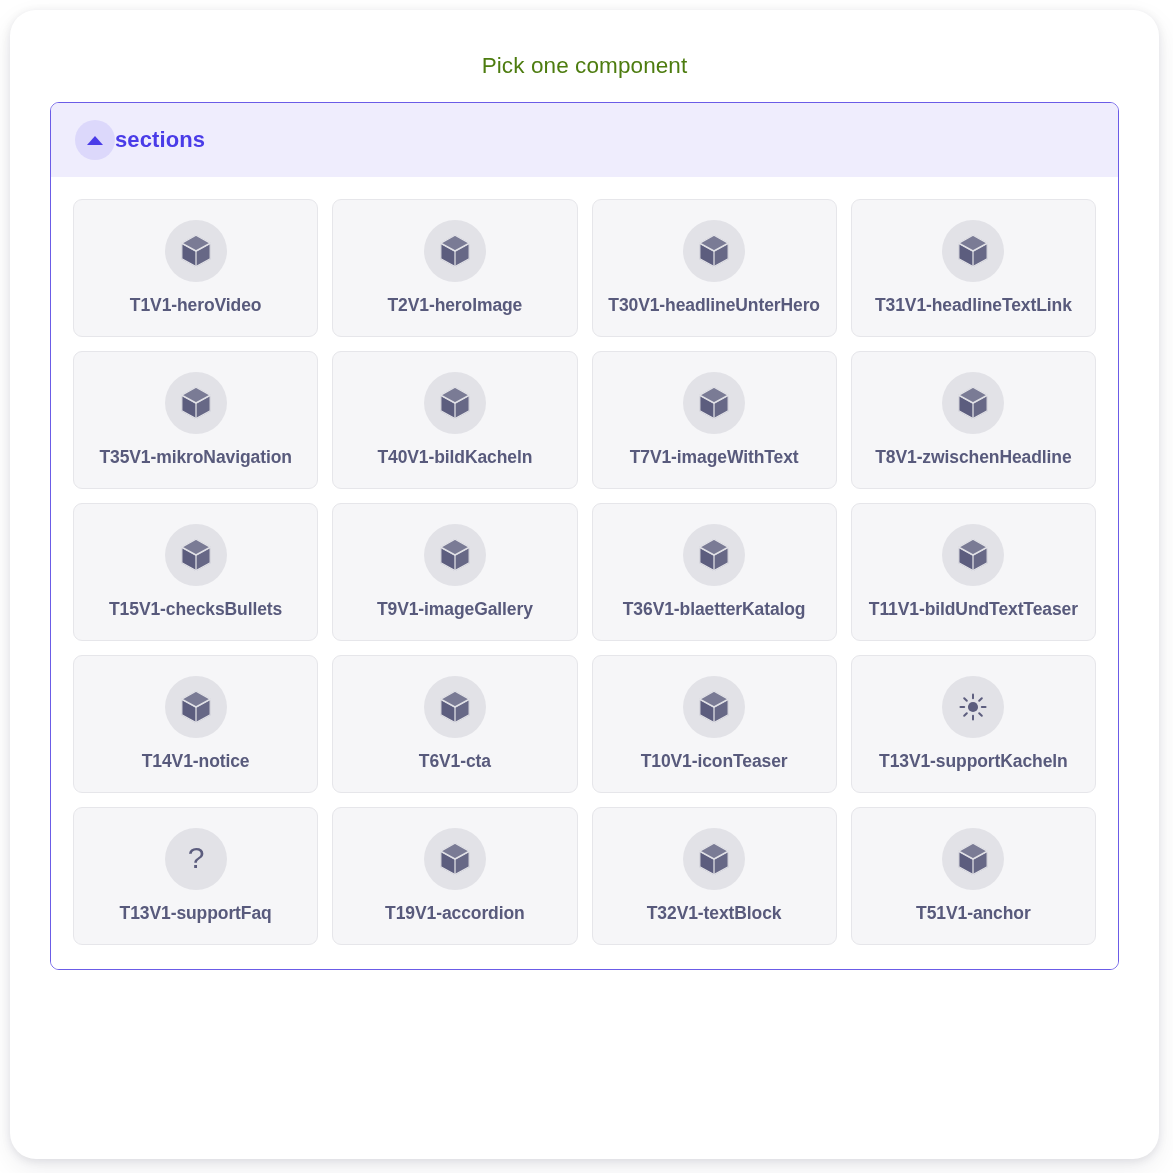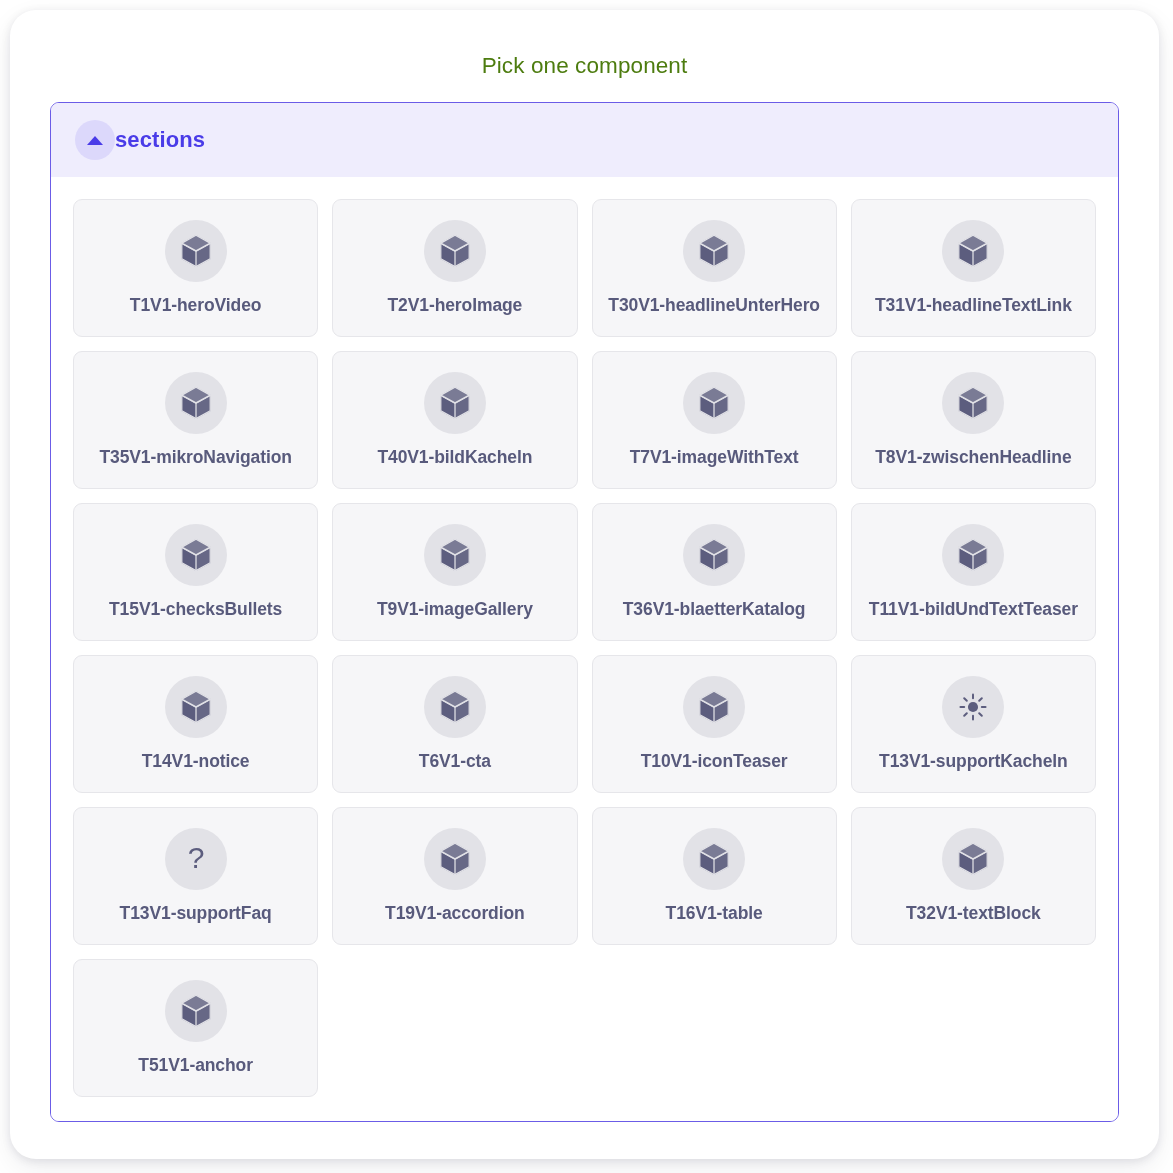--- a/index.html
+++ b/index.html
@@ -420,35 +420,20 @@
                 <polygon points="16,1 30.5,9 16,17 1.5,9" fill="#5c5d7e" opacity="0.78"></polygon>
                 <polygon points="1.5,9.9 16,17.9 16,33 1.5,25" fill="#5c5d7e"></polygon>
                 <polygon points="30.5,9.9 30.5,25 16,33 16,17.9" fill="#5c5d7e" opacity="0.92"></polygon>
                 <g stroke="#e2e2e7" stroke-width="1.25" fill="none" stroke-linejoin="round">
                   <polygon points="16,1.3 30.2,9.1 16,16.9 1.8,9.1"></polygon>
                   <path d="M1.8,9.6 L1.8,24.8 L16,32.6 L30.2,24.8 L30.2,9.6"></path>
                   <line x1="16" y1="17.4" x2="16" y2="32.6"></line>
                 </g>
               </svg>
             </div>
-            <div class="comp-label">T16V1-table</div>
-          </div>
-          <div class="comp-card">
-            <div class="icon-bubble">
-              <svg width="32" height="34" viewBox="0 0 32 34">
-                <polygon points="16,1 30.5,9 16,17 1.5,9" fill="#5c5d7e" opacity="0.78"></polygon>
-                <polygon points="1.5,9.9 16,17.9 16,33 1.5,25" fill="#5c5d7e"></polygon>
-                <polygon points="30.5,9.9 30.5,25 16,33 16,17.9" fill="#5c5d7e" opacity="0.92"></polygon>
-                <g stroke="#e2e2e7" stroke-width="1.25" fill="none" stroke-linejoin="round">
-                  <polygon points="16,1.3 30.2,9.1 16,16.9 1.8,9.1"></polygon>
-                  <path d="M1.8,9.6 L1.8,24.8 L16,32.6 L30.2,24.8 L30.2,9.6"></path>
-                  <line x1="16" y1="17.4" x2="16" y2="32.6"></line>
-                </g>
-              </svg>
-            </div>
             <div class="comp-label">T32V1-textBlock</div>
           </div>
           <div class="comp-card">
             <div class="icon-bubble">
               <svg width="32" height="34" viewBox="0 0 32 34">
                 <polygon points="16,1 30.5,9 16,17 1.5,9" fill="#5c5d7e" opacity="0.78"></polygon>
                 <polygon points="1.5,9.9 16,17.9 16,33 1.5,25" fill="#5c5d7e"></polygon>
                 <polygon points="30.5,9.9 30.5,25 16,33 16,17.9" fill="#5c5d7e" opacity="0.92"></polygon>
                 <g stroke="#e2e2e7" stroke-width="1.25" fill="none" stroke-linejoin="round">
                   <polygon points="16,1.3 30.2,9.1 16,16.9 1.8,9.1"></polygon>

